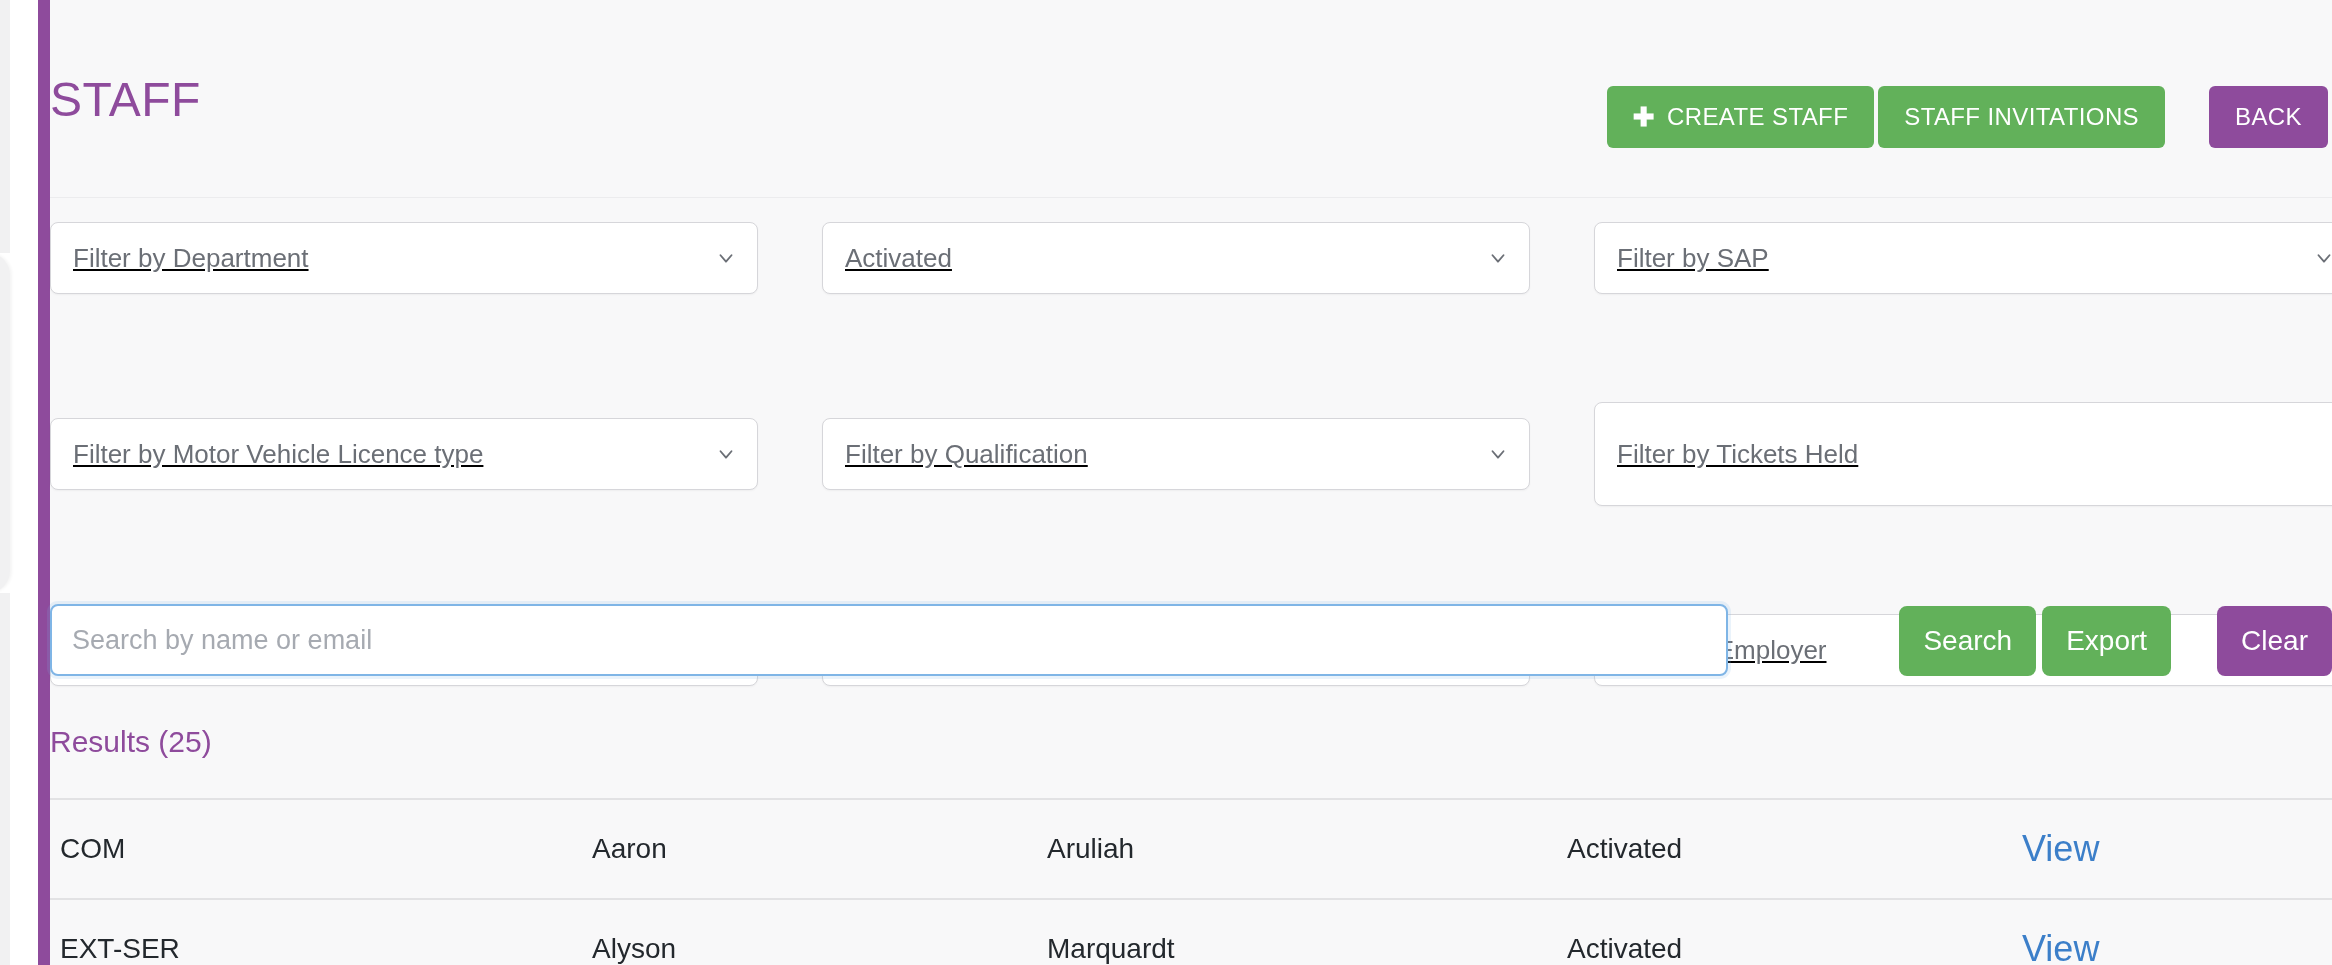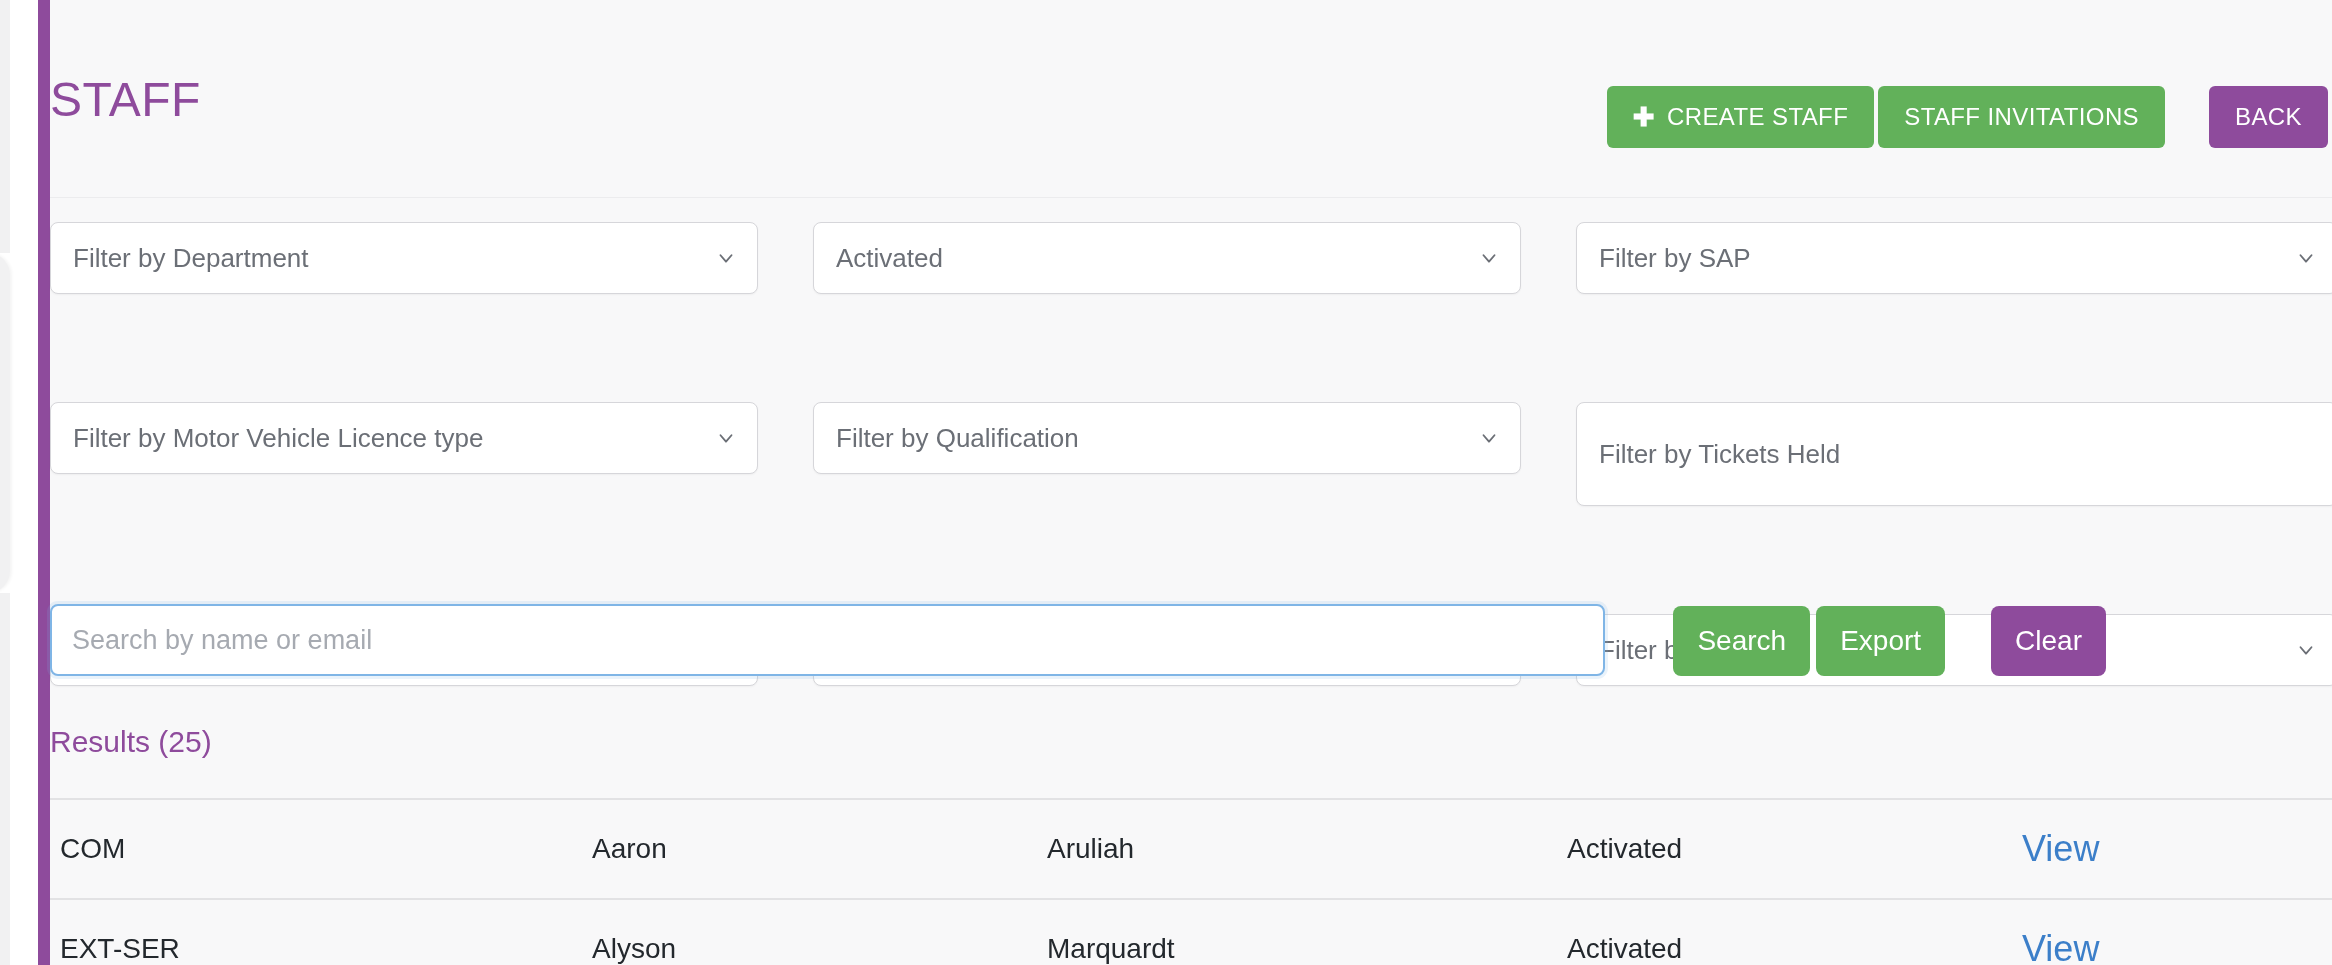--- a/index.html
+++ b/index.html
@@ -114,22 +114,23 @@
   }
 
   
   .filters {
     position: absolute;
     left: 0; top: 222px;
     width: 2282px;
   }
   .filter-row {
     display: flex;
-    gap: 3px;
-    align-items: flex-start;
+    gap: 12px;
+    align-items: center;
+    text-decoration: underline;
   }
   .fcol { width: 760px; flex: 0 0 760px; padding-right: 52px; }
   .fcol:last-child { padding-right: 0; width: 762px; flex: 0 0 762px; }
 
   .field {
     position: relative;
     width: 100%;
     background: #ffffff;
     border: 1px solid #d6d6da;
     border-radius: 8px;
@@ -154,21 +155,21 @@
   }
   .field .caret svg { display: block; }
 
   .row-gap-1 { height: 108px; }
   .row-gap-2 { height: 108px; }
 
   
   .searchbar {
     position: absolute;
     left: 0; top: 604px;
-    width: 2056px;
+    width: 2282px;
     display: flex;
     align-items: flex-start;
     gap: 4px;
     justify-content: space-between;
   }
   .search-input {
     width: 1678px;
     height: 72px;
     border: 2px solid #7fb5e6;
     border-radius: 8px;

